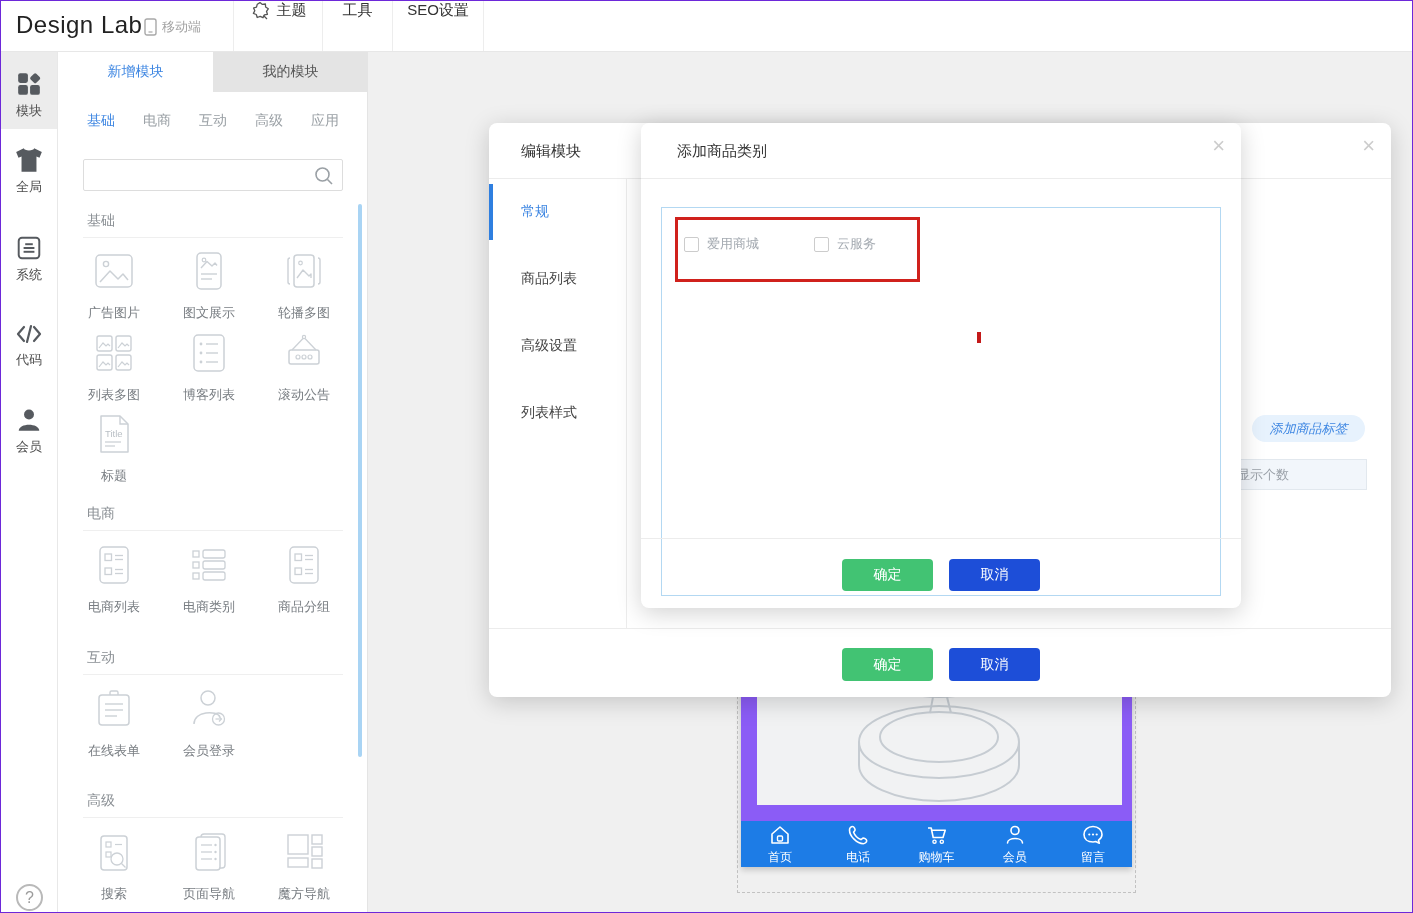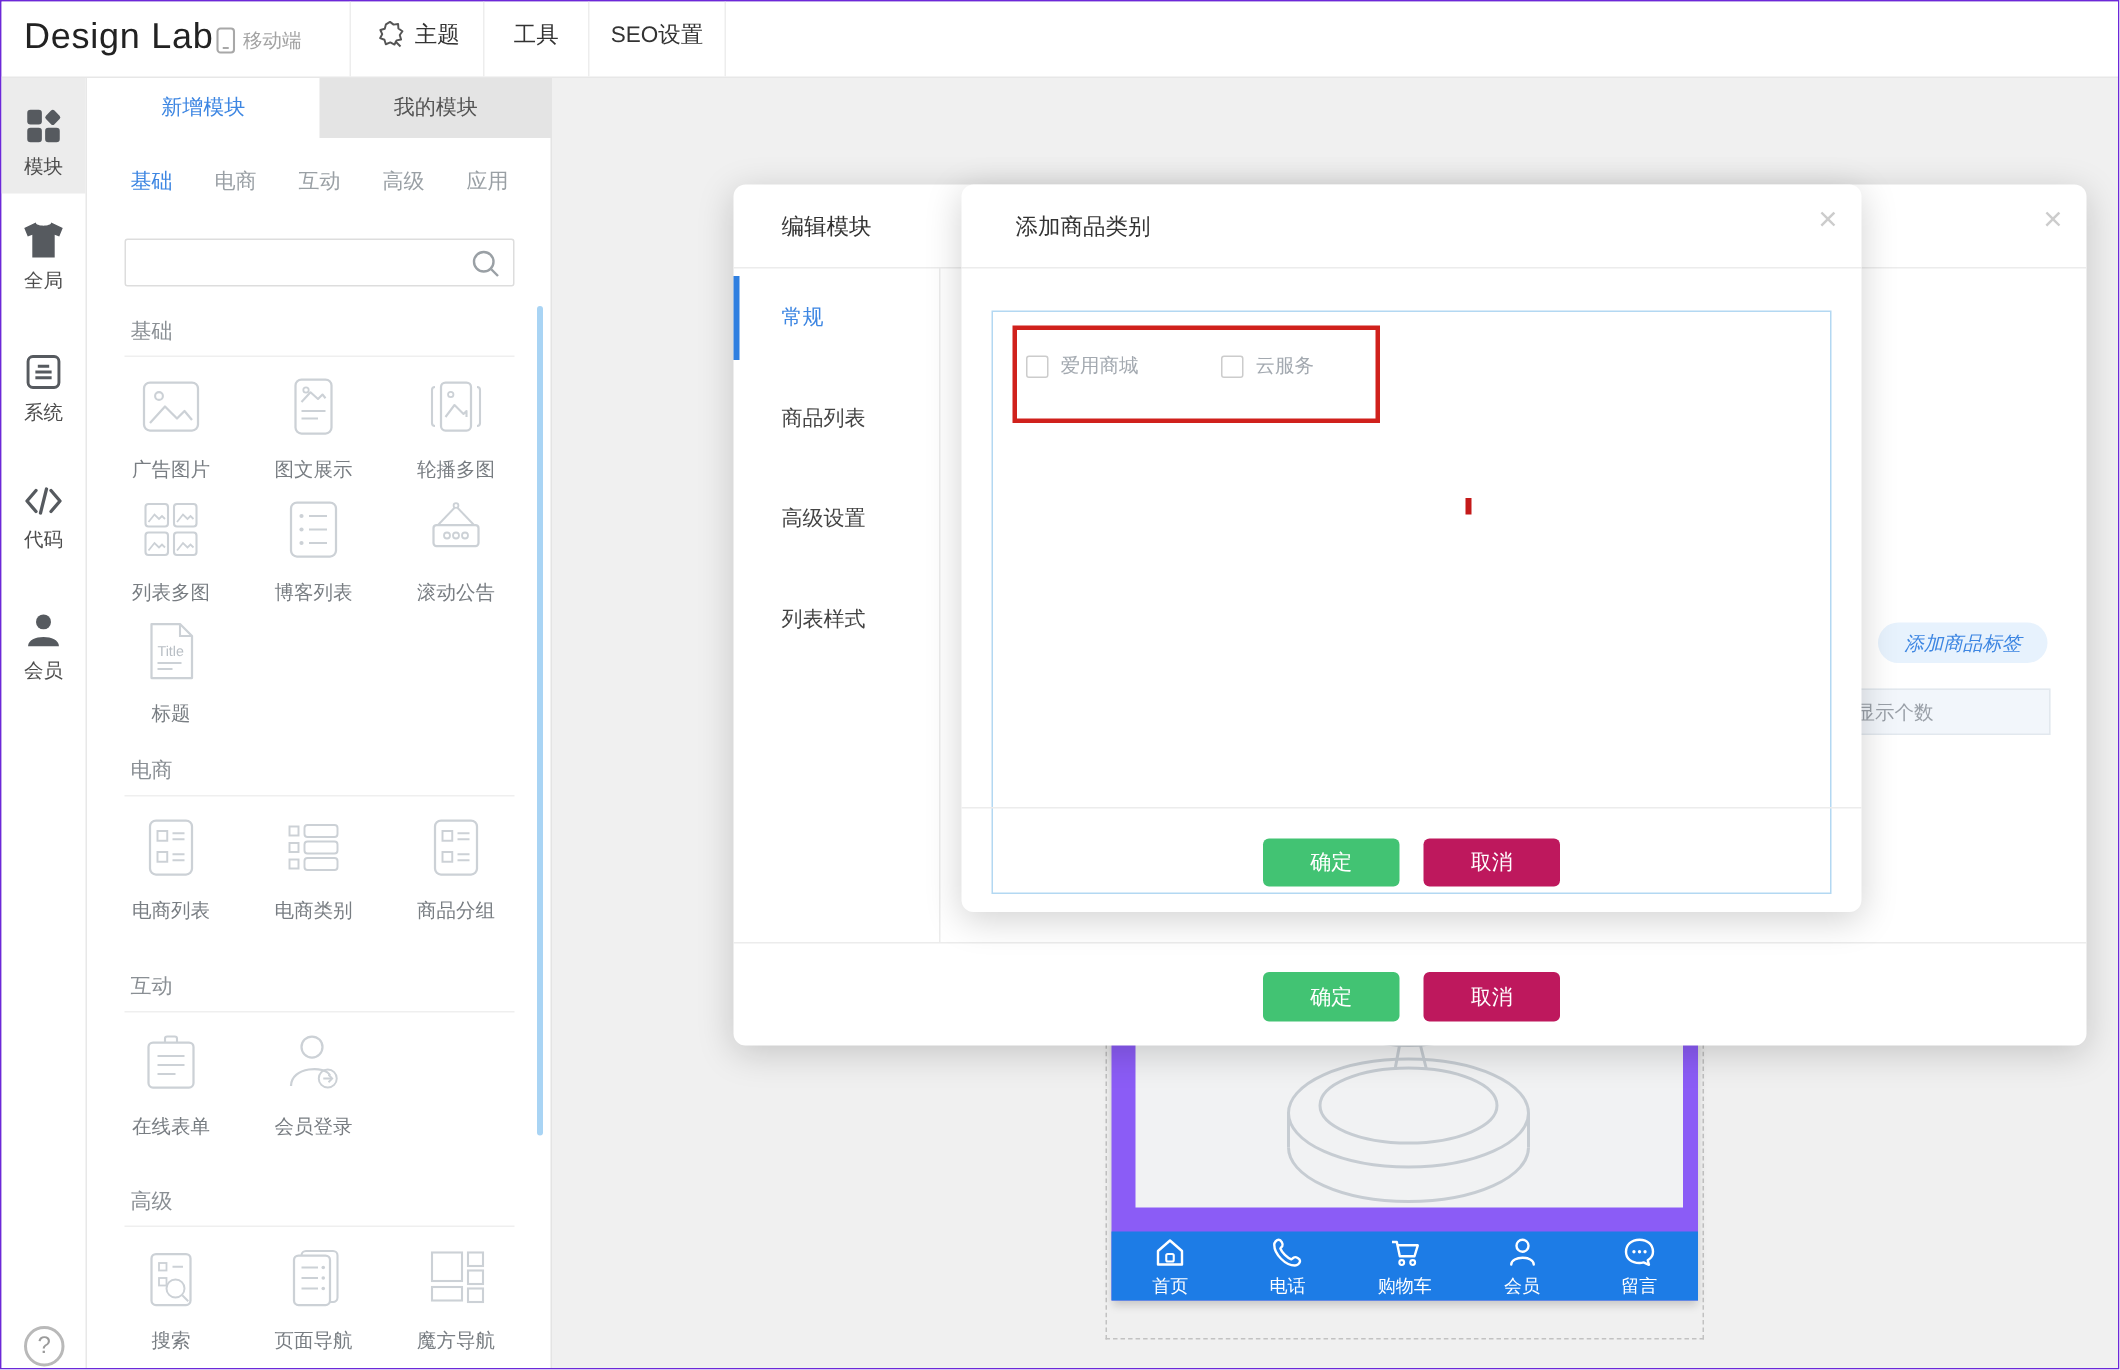--- a/index.html
+++ b/index.html
@@ -5,21 +5,21 @@
   * { margin:0; padding:0; box-sizing:border-box; }
   html,body { background:#fff; }
   body { font-family:"Liberation Sans","DejaVu Sans",sans-serif; }
   #app { position:relative; width:1413px; height:913px; background:#f0f0f0; overflow:hidden; border:1px solid #6d28d9; }
 
   
   #topbar { position:absolute; left:0; top:0; width:1413px; height:51px; background:#fff; border-bottom:1px solid #e7e7e7; z-index:30; }
   .logo { position:absolute; left:15px; top:10px; font-size:24px; color:#222; letter-spacing:.5px; }
   .device { position:absolute; left:143px; top:17px; color:#a3a3a3; font-size:13px; display:flex; align-items:center; gap:5px; }
   .tb-sep { position:absolute; top:0; width:1px; height:50px; background:#ededed; }
-  .tb-item { position:absolute; top:0; height:32px; display:flex; align-items:flex-end; justify-content:center; gap:7px; font-size:15px; color:#333; cursor:pointer; }
+  .tb-item { position:absolute; top:0; height:32px; display:flex; align-items:flex-start; justify-content:center; gap:7px; font-size:15px; color:#333; cursor:pointer; }
 
   
   #rail { position:absolute; left:0; top:51px; width:57px; height:862px; background:#fff; border-right:1px solid #e8e8e8; z-index:25; }
   .rail-item { position:absolute; left:0; width:56px; text-align:center; color:#555; cursor:pointer; }
   .rail-item .lbl { font-size:13px; color:#4d4d4d; margin-top:5px; }
   .rail-item.active { background:#ececec; }
   .help-circle { position:absolute; left:15px; top:883px; width:27px; height:27px; border:2px solid #b9b9b9; border-radius:50%; color:#9b9b9b; font-size:16px; text-align:center; line-height:23px; z-index:26; }
 
   
   #panel { position:absolute; left:57px; top:51px; width:310px; height:862px; background:#fff; border-right:1px solid #e4e4e4; z-index:24; }
@@ -52,21 +52,21 @@
   #cat-modal  { left:640px; top:122px; width:600px; height:485px; z-index:20; }
   .m-title { position:absolute; left:32px; top:19px; font-size:15px; color:#333; }
   .m-close { position:absolute; right:16px; top:12px; font-size:22px; color:#ccc; cursor:pointer; line-height:1; }
   .m-hline { position:absolute; left:0; width:100%; height:1px; background:#ececec; }
   .m-vline { position:absolute; left:137px; top:55px; width:1px; height:450px; background:#ececec; }
   .e-tab { position:absolute; left:0; width:137px; height:67px; line-height:67px; padding-left:32px; font-size:14px; color:#444; cursor:pointer; }
   .e-tab.active { color:#3d86e2;padding-left:32px; }
   .e-tab.active::before { content:""; position:absolute; left:0; top:6px; width:4px; height:56px; background:#2f7fe0; }
   .btn { position:absolute; width:91px; height:33px; border:none; border-radius:4px; font-size:14px; color:#fff; cursor:pointer; font-family:inherit; }
   .btn.green { background:#42c373;text-align:center; }
-  .btn.gray  { background:#be185d; }
+  .btn.gray  { background:#1d4ed8; }
   .tag-pill { position:absolute; left:763px; top:292px; width:113px; height:27px; background:#e7f2fd; border-radius:14px; color:#3d86e2; font-size:13px; text-align:center; line-height:27px; cursor:pointer;font-style:italic; }
   .count-field { position:absolute; left:740px; top:336px; width:138px; height:31px; background:#f2f6fb; border:1px solid #e2e8ee; color:#9aa0a8; font-size:13px; line-height:29px; padding-left:7px; }
 
   
   .opt-panel { position:absolute; left:20px; top:84px; width:560px; height:389px; border:1px solid #b3d8f2; }
   .opt { position:absolute; top:27px; display:flex; align-items:center; gap:8px; }
   .cbox { width:15px; height:15px; border:1px solid #ccc; border-radius:2px; background:#fff; cursor:pointer; }
   .opt .ol { font-size:13px; color:#a3a9b0; }
   .red-rect { position:absolute; left:13px; top:9px; width:245px; height:65px; border:3px solid #d0211c; }
   .red-tick { position:absolute; left:315px; top:124px; width:4px; height:11px; background:#c41a1a; }

